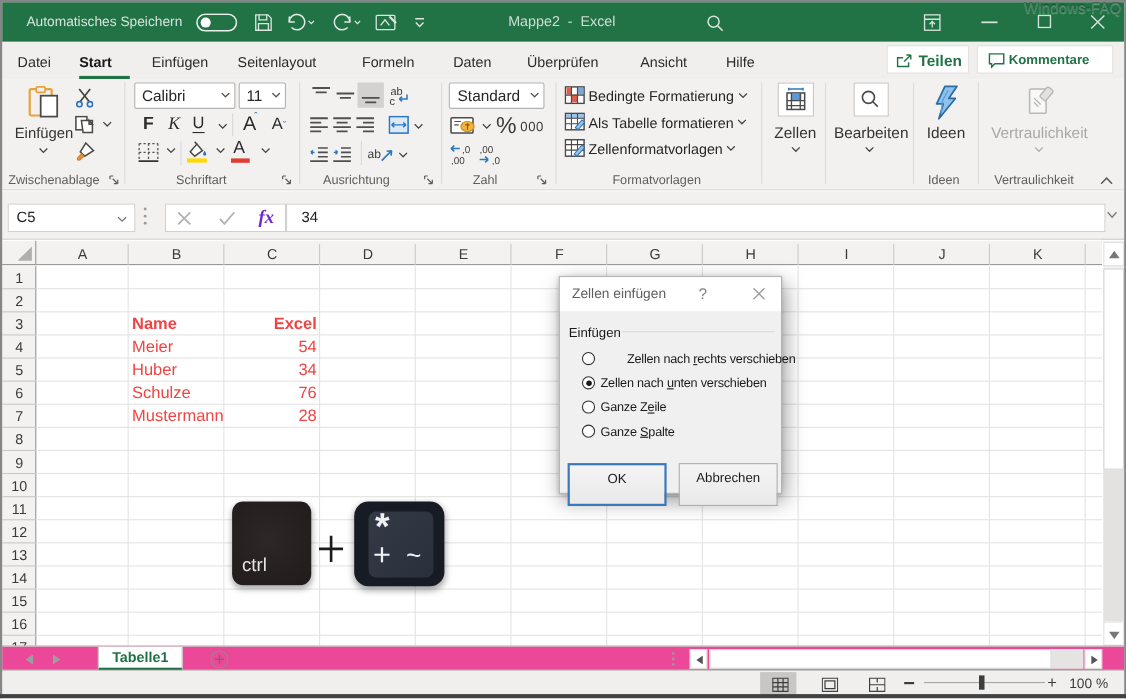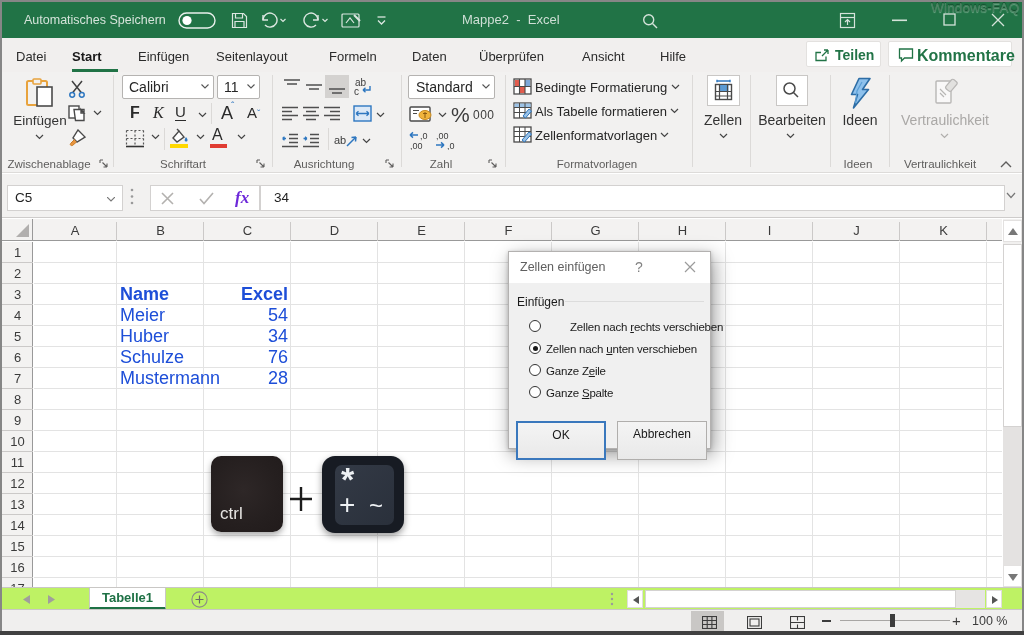--- a/index.html
+++ b/index.html
@@ -34,37 +34,37 @@
 #sheet { position:absolute; left:2px; top:218px; width:1000px; height:369px; background:#fff; overflow:hidden; }
 #colhead { position:absolute; left:0; top:1px; width:1000px; height:22px; background:#f3f2f1; border-bottom:1px solid #999; }
 .chd { position:absolute; top:0; height:22px; line-height:23px; text-align:center; font-size:13px; color:#3b3b3b; }
 .chs { position:absolute; top:3px; height:19px; width:1px; background:#cbc9c8; }
 #corner { position:absolute; left:0; top:1px; width:31px; height:22px; background:#f3f2f1; border-right:1px solid #999; border-bottom:1px solid #999; }
 #corner .tri { position:absolute; right:3px; bottom:3px; width:0; height:0; border-left:13px solid transparent; border-bottom:13px solid #b1afae; }
 #rowhead { position:absolute; left:0; top:24px; width:31px; height:345px; background:#f3f2f1; border-right:1px solid #999; }
 .rhd { position:absolute; left:0; width:31px; height:21px; line-height:22px; text-align:center; font-size:13px; color:#3b3b3b; border-bottom:1px solid #cbc9c8; }
 .vline { position:absolute; top:24px; height:345px; width:1px; background:#e3e3e3; }
 .hline { position:absolute; left:32px; width:968px; height:1px; background:#e3e3e3; }
-.cell { position:absolute; height:21px; line-height:21px; font-size:18px; color:#1d4ed8; white-space:nowrap; }
+.cell { position:absolute; height:21px; line-height:21px; font-size:15px; color:#ef4444; white-space:nowrap; }
 
 #vsb { position:absolute; left:1003px; top:219px; width:19px; height:368px; background:#f1f0ef; }
 
 #dlg { position:absolute; left:508px; top:251px; width:203px; height:198px; background:#f0f0f0; border:1px solid #b3b1b0; box-shadow:3px 6px 18px rgba(0,0,0,.40), 0 1px 4px rgba(0,0,0,.2); font-size:12px; z-index:20; }
 #dlgtitle { position:absolute; left:0; top:0; width:100%; height:31px; background:#fff; }
 .radio { position:absolute; left:20px; width:12px; height:12px; border:1px solid #333; border-radius:50%; background:#fff; }
 .rlbl { position:absolute; left:37px; font-size:11.5px; color:#1a1a1a; white-space:nowrap; line-height:14px; letter-spacing:-0.2px; }
 .dbtn { position:absolute; top:169px; height:39px; background:linear-gradient(#f4f4f4,#e9e9e9); border:1px solid #b0aeac; font-size:12px; color:#1a1a1a; text-align:center; line-height:24px; }
 
 #key1 { position:absolute; left:211px; top:456px; width:72px; height:76px; background:radial-gradient(circle at 45% 45%, #2e2727 0%, #251f1f 60%, #211b1b 100%); border-radius:10px; box-shadow:0 3px 6px rgba(0,0,0,.35); z-index:5; }
 #key1 span { position:absolute; left:9px; bottom:8px; color:#e8e6e4; font-size:17px; }
 #plus { position:absolute; left:290px; top:486px; width:22px; height:26px; z-index:5; }
 #key2 { position:absolute; left:322px; top:456px; width:82px; height:77px; background:#171b23; border-radius:13px; box-shadow:0 3px 7px rgba(0,0,0,.4); z-index:5; }
 #key2f { position:absolute; left:13px; top:9px; width:59px; height:60px; background:linear-gradient(135deg,#333a46,#2a303b); border-radius:7px; }
 
-#tabbar { position:absolute; left:2px; top:587px; width:1020px; height:22px; background:#bef264; border-top:1px solid #c9c7c5; }
+#tabbar { position:absolute; left:2px; top:587px; width:1020px; height:22px; background:#ec4899; border-top:1px solid #c9c7c5; }
 #stab { position:absolute; left:87px; top:0; width:77px; height:22px; background:#fff; border-left:1px solid #c9c7c5; border-right:1px solid #c9c7c5; border-bottom:3px solid #1e7145; color:#1e7145; font-weight:bold; font-size:13px; text-align:center; line-height:20px; }
 #statusbar { position:absolute; left:2px; top:609px; width:1020px; height:22px; background:#f0efee; border-top:1px solid #c9c7c5; font-size:12.5px; color:#3c3c3c; }
 .sbtn { position:absolute; top:1px; width:28px; height:21px; }
 </style>
 </head>
 <body>
 
 <div id="titlebar">
   <div class="tb-t" style="left:22px;">Automatisches Speichern</div>
 
@@ -145,21 +145,21 @@
       <path d="M8 9 L14 3 M14 3 h-4 M14 3 v4"></path>
       <path d="M12 9.5 v4 h-10 v-8 h5"></path>
     </svg>
     <span style="position:absolute; left:28px; top:5px; font-size:14px; font-weight:bold; color:#217346;">Teilen</span>
   </div>
 
   <div style="position:absolute; left:886px; top:3px; width:124px; height:26px; background:#fff; border:1px solid #e3e1df; border-radius:2px;">
     <svg style="position:absolute; left:9px; top:5px;" width="16" height="16" viewBox="0 0 16 16" fill="none" stroke="#217346" stroke-width="1.3">
       <path d="M1.5 2 h13 v9 h-8 l-3 3 v-3 h-2 z"></path>
     </svg>
-    <span style="position:absolute; left:28px; top:5px; font-size:16px; font-weight:bold; color:#217346;">Kommentare</span>
+    <span style="position:absolute; left:28px; top:5px; font-size:12px; font-weight:bold; color:#217346;">Kommentare</span>
   </div>
 </div>
 
 <div id="ribbon">
   <div class="gsep" style="left:111px;"></div>
   <div class="gsep" style="left:270px;"></div>
   <div class="gsep" style="left:399px;"></div>
   <div class="gsep" style="left:503px;"></div>
   <div class="gsep" style="left:690px;"></div>
   <div class="gsep" style="left:748px;"></div>

